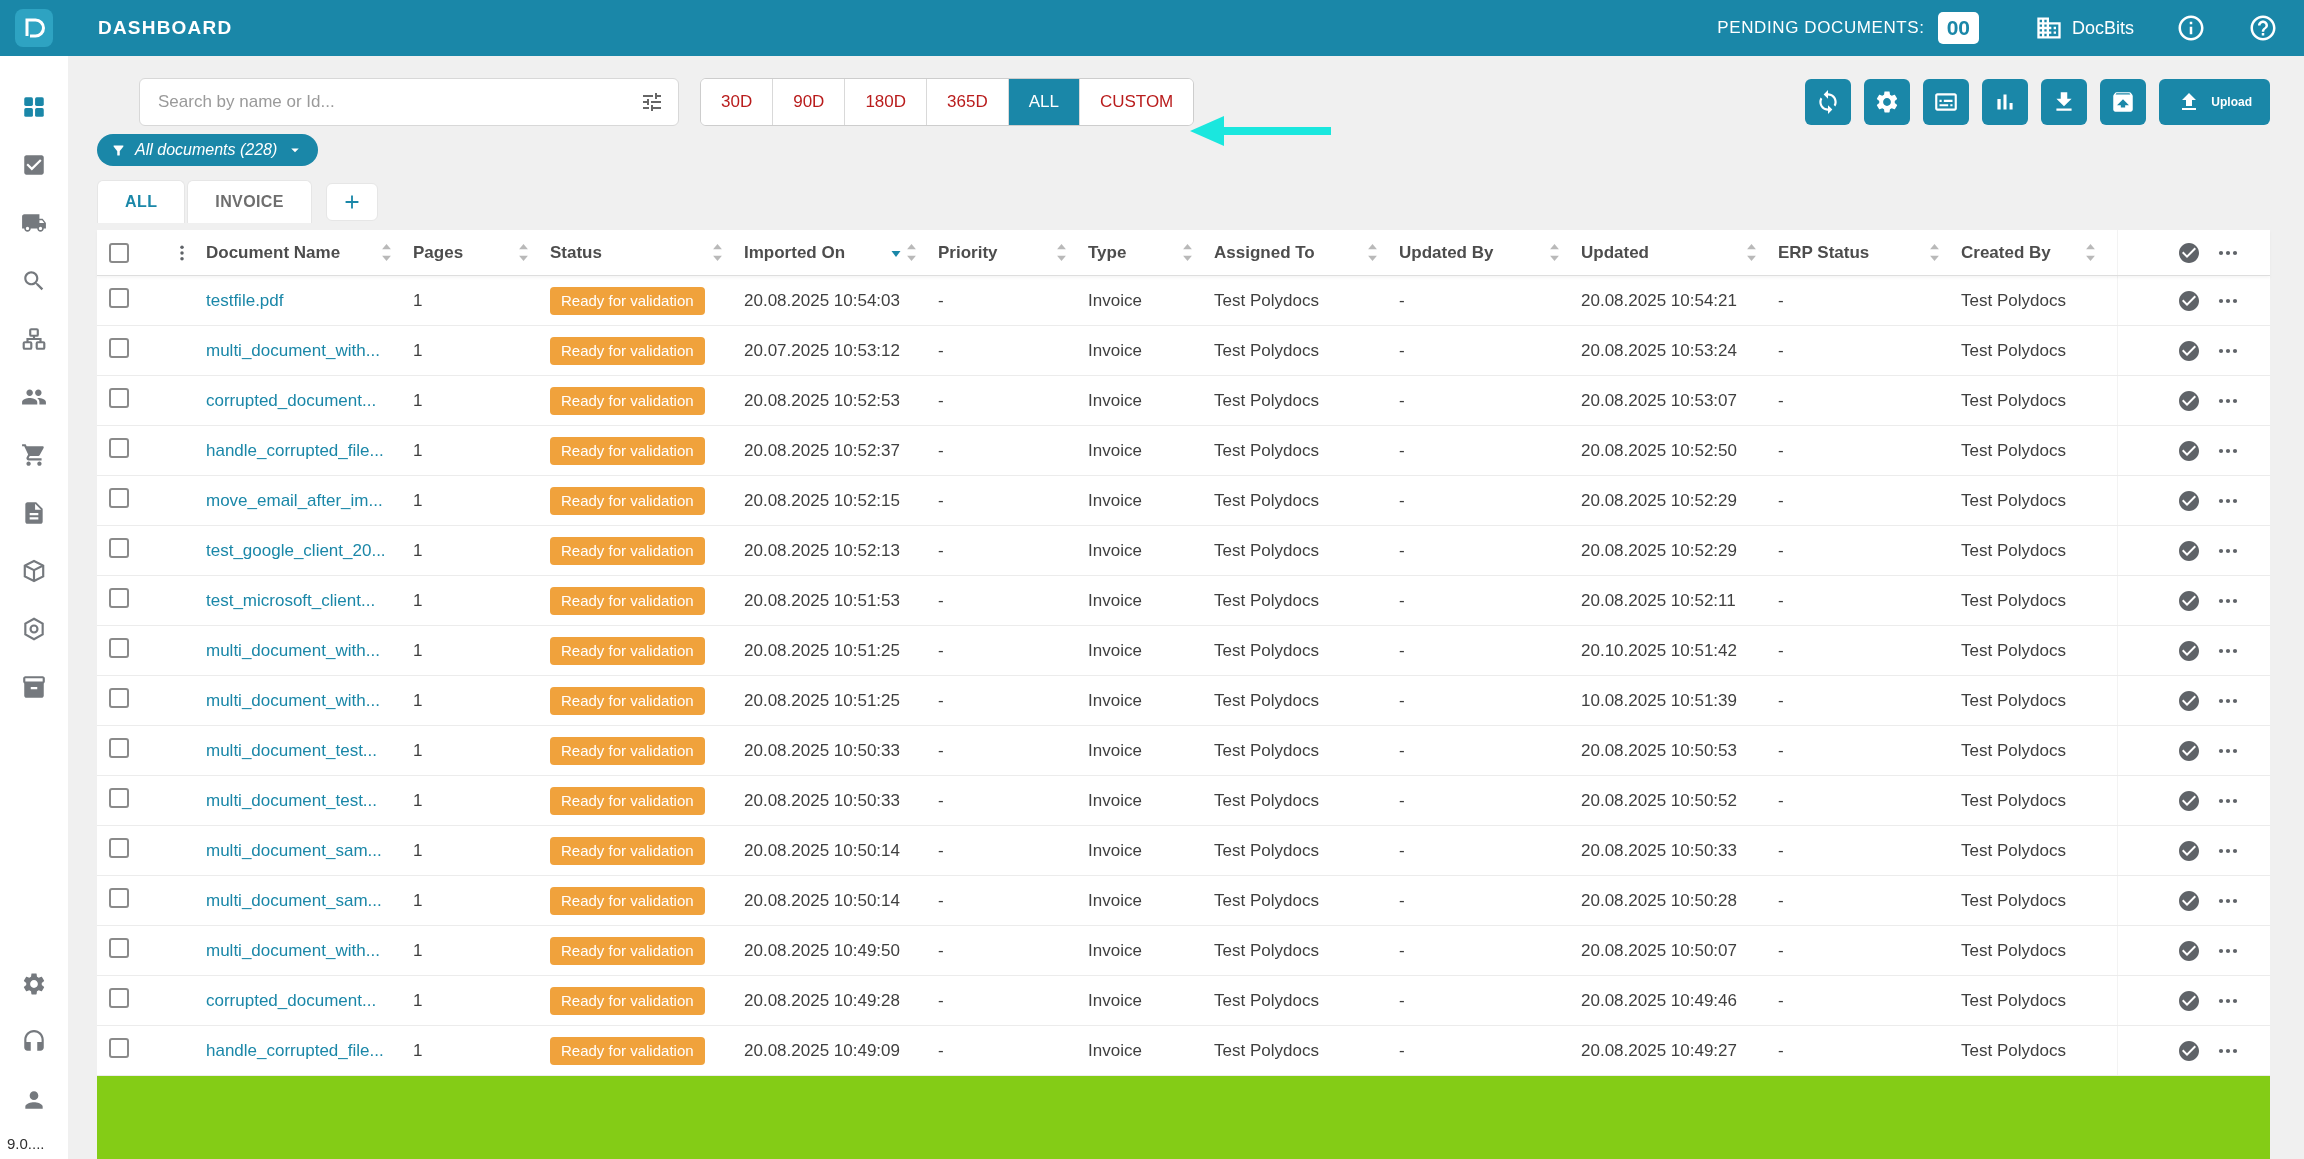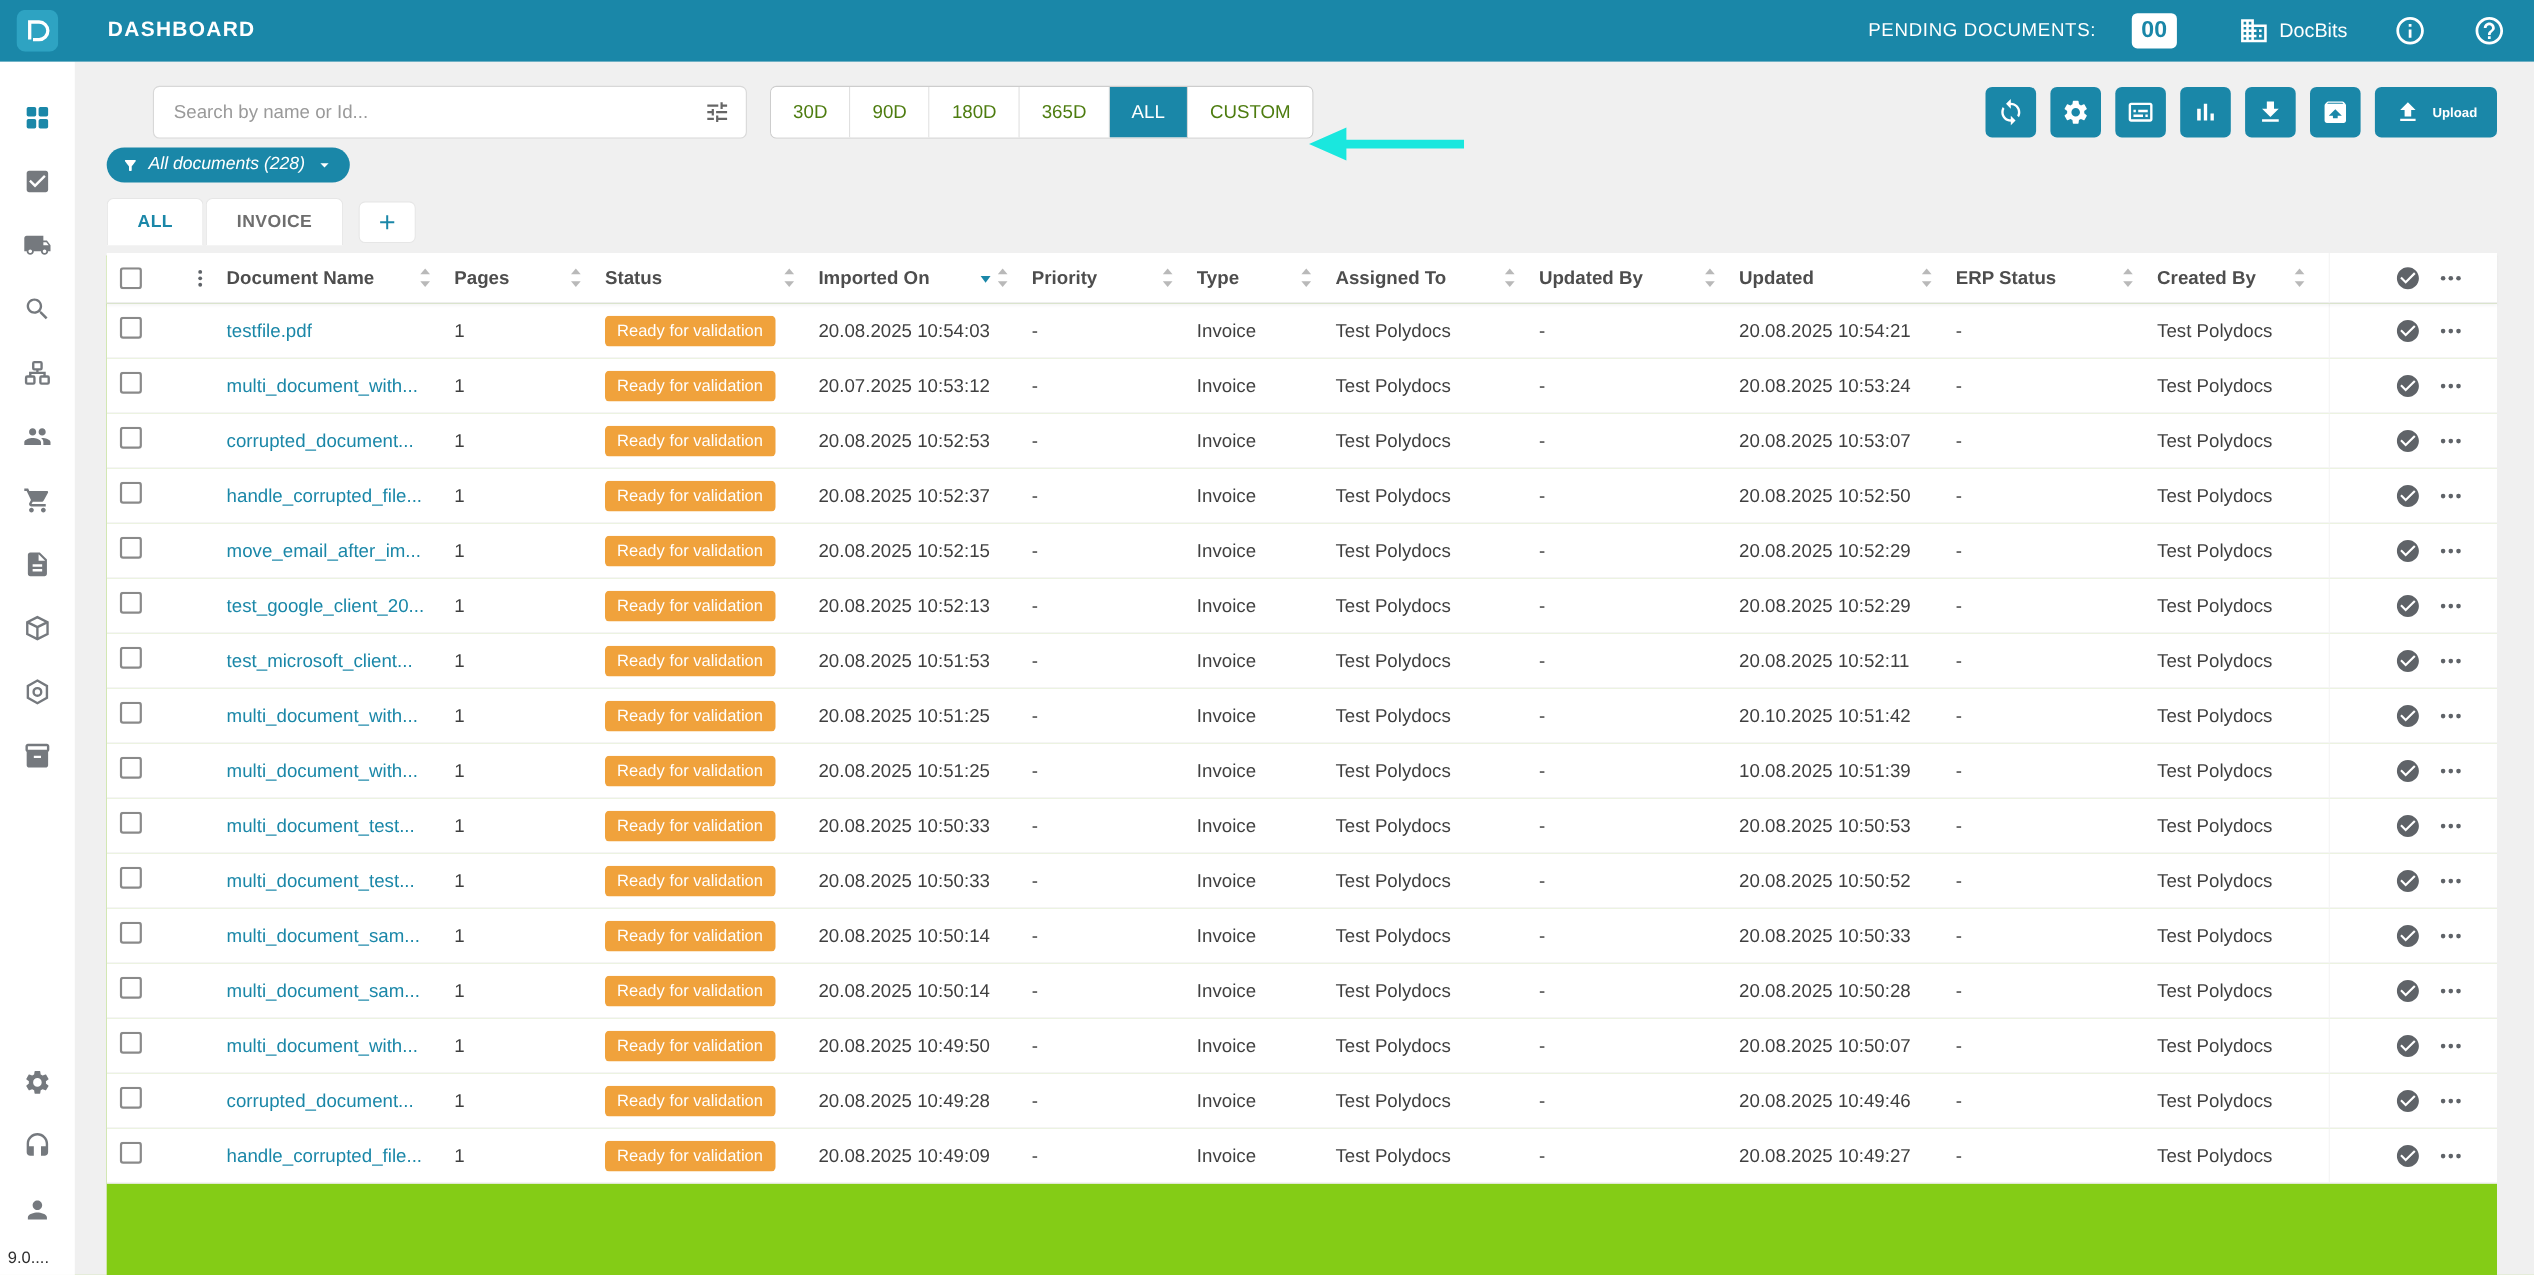--- a/index.html
+++ b/index.html
@@ -14,21 +14,21 @@
   input[data-interactable="true"] { cursor:text; }
 
   
   .top-header {
     position:absolute; top:0; left:0; right:0; height:56px;
     background:#1a87a8; display:flex; align-items:center; color:#fff; z-index:20;
   }
   .logo-slot { width:68px; display:flex; justify-content:center; align-items:center; }
   .app-title { margin-left:30px; font-size:19px; font-weight:700; letter-spacing:1.2px; }
   .header-right { margin-left:auto; display:flex; align-items:center; padding-right:26px; }
-  .pending-group { display:flex; align-items:center; gap:32px; }
+  .pending-group { display:flex; align-items:center; gap:13px; }
   .pending-label { font-size:17px; letter-spacing:.6px; }
   .pending-badge {
     background:#fff; color:#1a87a8; font-size:21px; font-weight:700;
     padding:3px 9px; border-radius:5px; line-height:1.2;
   }
   .brand { display:flex; align-items:center; gap:9px; margin-left:56px; font-size:18px; }
   .hdr-icon { margin-left:42px; }
 
   
   .sidebar {
@@ -54,21 +54,21 @@
     border:none; outline:none; flex:1; font-size:17px; color:#333; background:transparent;
     font-family:"Liberation Sans", sans-serif;
   }
   .search-box input::placeholder { color:#9a9a9a; }
 
   .range-group {
     margin-left:21px; height:48px; display:flex; background:#fff;
     border:1px solid #cdcdcd; border-radius:6px; overflow:hidden;
   }
   .range-btn {
-    border:none; background:#fff; padding:0 20px; font-size:17px; font-weight:500; color:#4d7c0f;
+    border:none; background:#fff; padding:0 20px; font-size:17px; font-weight:500; color:#b91c1c;
     border-right:1px solid #d9d9d9; font-family:"Liberation Sans", sans-serif;
   }
   .range-btn:last-child { border-right:none; }
   .range-btn.active { background:#1a87a8; color:#fff; }
 
   .annot-arrow { position:absolute; left:1093px; top:-27px; } 
 
   .action-buttons { margin-left:auto; display:flex; align-items:center; gap:13px; }
   .icon-btn {
     width:46px; height:46px; border:none; border-radius:6px; background:#1a87a8;

